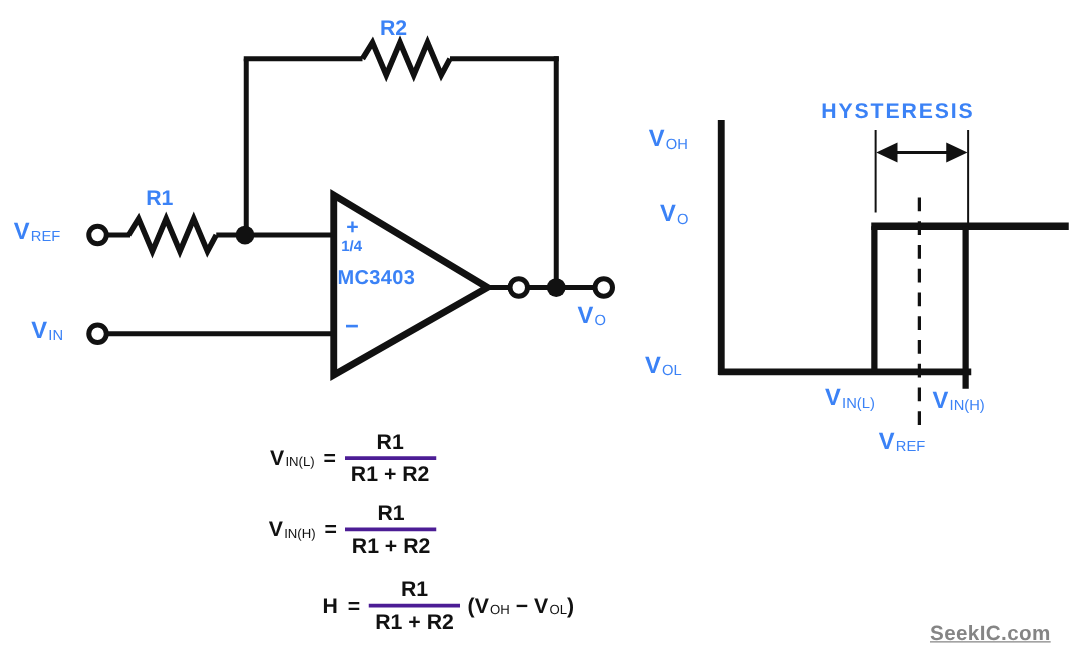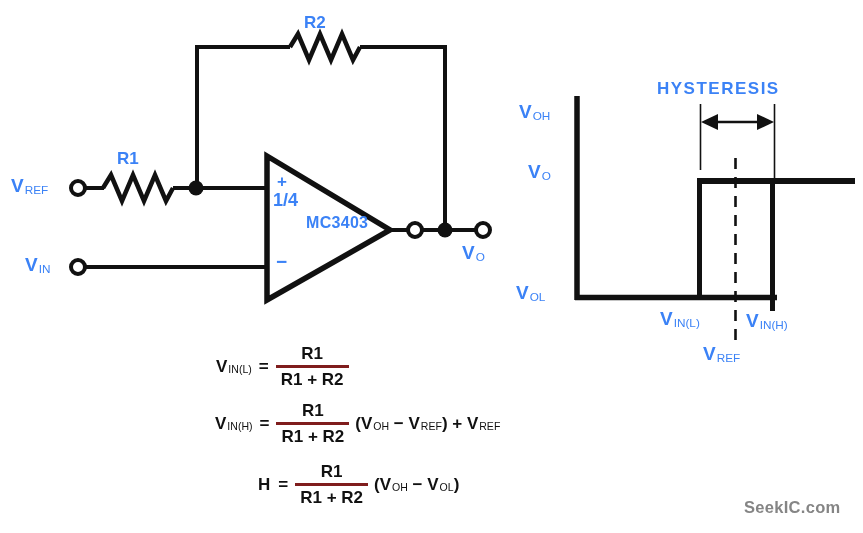--- a/index.html
+++ b/index.html
@@ -9,34 +9,34 @@
   }
   #stage svg{position:absolute;left:0;top:0;}
   .lbl{
     position:absolute;font-weight:bold;font-size:19px;line-height:1;
     white-space:nowrap;color:#3b82f6;
   }
   .lbl sub,.vsub sub{
     font-size:0.62em;font-weight:normal;vertical-align:baseline;
     position:relative;bottom:-0.14em;margin-left:1px;
   }
-  .small{font-size:18px;}
-  .opamp-txt{font-size:16px;letter-spacing:0.3px;padding-left:36px;}
+  .small{font-size:12px;}
+  .opamp-txt{font-size:16px;letter-spacing:0.3px;}
   .plus{font-size:17px;}
   .minus{font-size:19px;}
   .title{font-size:17px;letter-spacing:1.5px;}
-  .watermark{position:absolute;font-weight:bold;font-size:16.5px;color:#858585;letter-spacing:0.3px;}
+  .watermark{position:absolute;font-weight:bold;font-size:16.5px;color:#858585;letter-spacing:0.3px;text-decoration:underline;}
   .eqrow{
     position:absolute;display:flex;align-items:center;gap:6px;
     font-weight:bold;font-size:17px;line-height:1;white-space:nowrap;color:#111;
   }
   .eqsign{margin:0 1px;}
   .frac{display:inline-flex;flex-direction:column;align-items:center;line-height:1;}
   .frac .num{padding:0 5px 3px;}
-  .frac .den{border-top:3px solid #7f1d1d;padding:3px 5px 0;}
+  .frac .den{border-top:3px solid #4c1d95;padding:3px 5px 0;}
   .rhs span{white-space:pre;}
 </style>
 </head>
 <body>
 
 <div id="stage">
 
   <svg width="863" height="533" viewBox="0 0 863 533">
 
     <g stroke="#111" stroke-width="4" fill="none" stroke-linejoin="miter">
@@ -102,21 +102,20 @@
       </span>
   </div>
 
   <div class="eqrow" style="left:215px;top:402px">
     <span class="vsub"><span>V</span><sub>IN(H)</sub></span>
     <span class="eqsign">=</span>
     <span class="frac">
         <span class="num">R1</span>
         <span class="den">R1 + R2</span>
       </span>
-    <span class="rhs"><span>(</span><span class="vsub"><span>V</span><sub>OH</sub></span><span> − </span><span class="vsub"><span>V</span><sub>REF</sub></span><span>) + </span><span class="vsub"><span>V</span><sub>REF</sub></span></span>
   </div>
 
   <div class="eqrow" style="left:258px;top:463px">
     <span class="vsub"><span>H</span><sub></sub></span>
     <span class="eqsign">=</span>
     <span class="frac">
         <span class="num">R1</span>
         <span class="den">R1 + R2</span>
       </span>
     <span class="rhs"><span>(</span><span class="vsub"><span>V</span><sub>OH</sub></span><span> − </span><span class="vsub"><span>V</span><sub>OL</sub></span><span>)</span></span>

